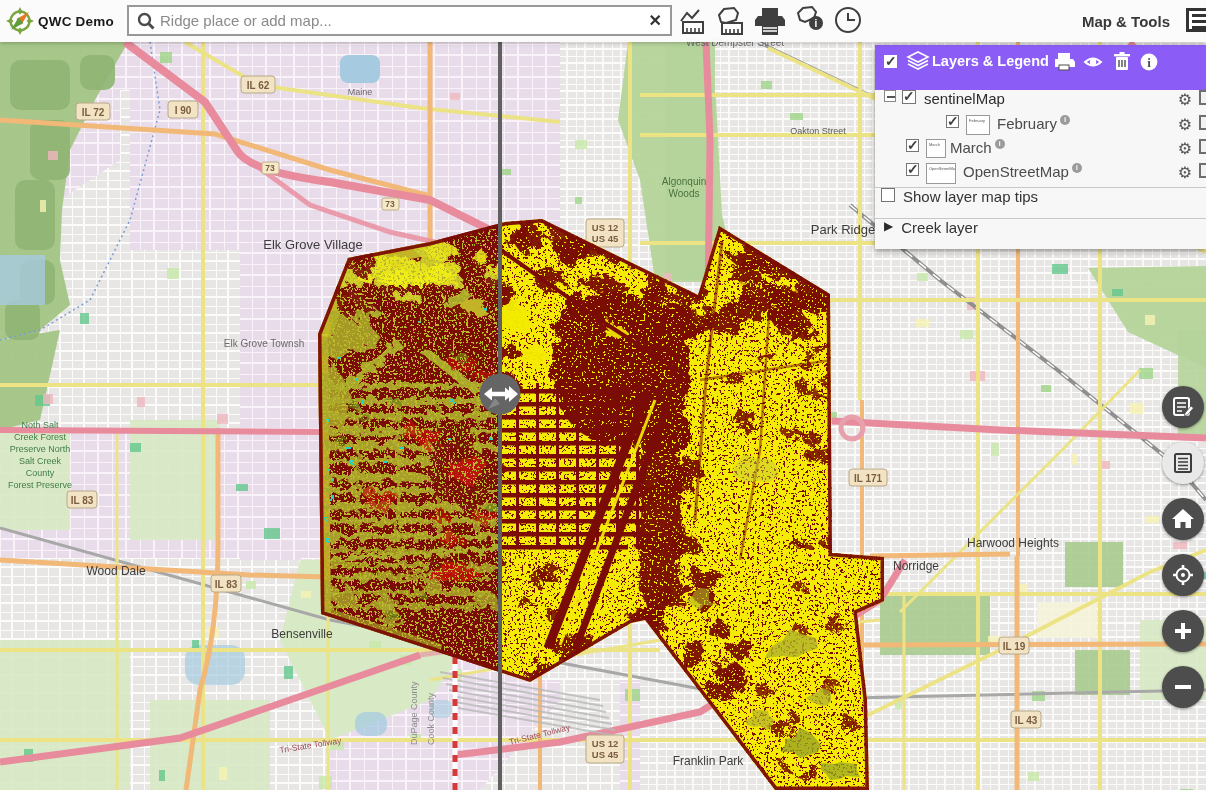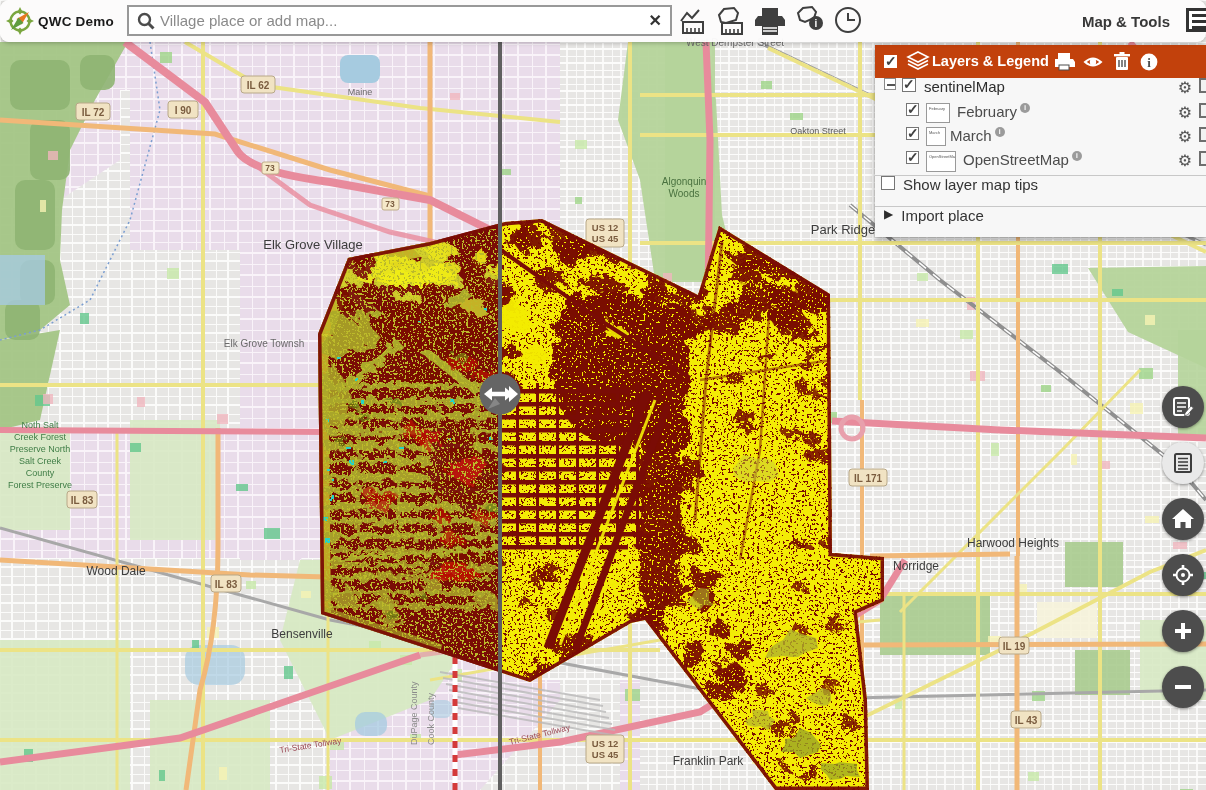--- a/index.html
+++ b/index.html
@@ -1,28 +1,28 @@
 <!DOCTYPE html>
 <html><head><meta charset="utf-8">
 <style>
 * { margin:0; padding:0; box-sizing:border-box; }
 html,body { width:1206px; height:790px; overflow:hidden; font-family:"Liberation Sans",sans-serif; }
 #app { position:relative; width:1206px; height:790px; background:#e9e8e6; }
 #topbar { position:absolute; top:0; left:0; width:100%; height:42px; background:rgba(252,251,251,0.97);
-  box-shadow:0 1px 4px rgba(0,0,0,0.25); z-index:20;border-radius:9px; }
+  box-shadow:0 1px 4px rgba(0,0,0,0.25); z-index:20; }
 #logo-text { position:absolute; left:38px; top:14px; font-size:13.5px; font-weight:bold; color:#1a1a1a; letter-spacing:0.2px; }
 #search { position:absolute; left:127px; top:5px; width:545px; height:31px; background:#fff; border:2px solid #989898; }
 #search .ph { position:absolute; left:31px; top:5px; font-size:15px; color:#8a8a8a; }
 #search .x { position:absolute; right:8px; top:4px; font-size:16px; color:#333; font-weight:bold; }
 #maptools { position:absolute; right:36px; top:13px; font-size:15px; font-weight:bold; color:#383838; }
 #burger { position:absolute; right:-8px; top:8px; width:28px; height:24px; border:3px solid #333; background:#fff; }
 #burger div { height:3px; background:#333; margin:3px 3px 0 3px; }
 #panel { position:absolute; left:875px; top:45px; width:331px; z-index:15; background:#f7f7f7;
   box-shadow:0 2px 6px rgba(0,0,0,0.4); font-size:15px; color:#333; }
-#phead { height:33px; background:#c2410c; color:#fff; font-weight:bold; position:relative; white-space:nowrap; }
+#phead { height:45px; background:#8b5cf6; color:#fff; font-weight:bold; position:relative; white-space:nowrap; }
 .prow { display:flex; align-items:flex-start; position:relative; }
 .cb { width:13px; height:13px; border:1px solid #757575; background:#fff; display:inline-block; position:relative; flex:none; }
 .cb.chk:before { content:"\2713"; position:absolute; left:0px; top:-3px; font-size:14px; color:#424242; font-weight:bold; }
 .sep { border-top:1px solid #c8c8c8; }
 .gear { position:absolute; right:14px; color:#555; font-size:16px; }
 .sliver { position:absolute; right:-2px; width:9px; height:15px; background:#f2f2f2; border:2px solid #6e6e6e; }
 .fab { position:absolute; left:1162px; width:42px; height:42px; border-radius:50%; background:#4d4d4d; z-index:10;
    color:#fff; text-align:center; box-shadow:0 1px 3px rgba(0,0,0,0.4); }
 .thumb { border:1px solid #999; background:#fff; color:#555; overflow:hidden; flex:none; position:relative; }
 .info { display:inline-block; width:10px; height:10px; border-radius:50%; background:#9b9b9b; color:#f4f4f4;
@@ -661,21 +661,21 @@
     <path d="M31 17 L26 14.5 L23.5 17 L26 19.5 Z" fill="#7aa63f"></path>
     <path d="M26 8 L13.5 15 L18.5 20.5 Z" fill="#e87722"></path>
     <path d="M8 26 L20.5 19 L15.5 13.5 Z" fill="#5f9c3f"></path>
   </svg>
   <div id="logo-text">QWC Demo</div>
   <div id="search">
     <svg width="20" height="20" style="position:absolute;left:7px;top:4px" viewBox="0 0 20 20">
       <circle cx="8.5" cy="8.5" r="5.5" fill="none" stroke="#4c4c4c" stroke-width="2.4"></circle>
       <path d="M12.5 12.5 L17.5 17.5" stroke="#4c4c4c" stroke-width="3"></path>
     </svg>
-    <div class="ph">Village place or add map...</div>
+    <div class="ph">Ridge place or add map...</div>
     <div class="x">✕</div>
   </div>
   <svg width="200" height="34" viewBox="0 0 200 34" style="position:absolute;left:676px;top:4px" fill="none" stroke="#3f3f3f" stroke-width="2">
     <path d="M5 17 L11 9 L16 14 L23 6"></path>
     <rect x="7" y="18" width="20" height="11"></rect>
     <path d="M11 24 V29 M15 24 V29 M19 24 V29 M23 24 V29" stroke-width="1.6"></path>
     <path d="M45 18 L43 11 L48 5 L58 4 L62 9 L60 16 L50 19 Z"></path>
     <rect x="46" y="19" width="20" height="11"></rect>
     <path d="M50 25 V30 M54 25 V30 M58 25 V30 M62 25 V30" stroke-width="1.6"></path>
     <g fill="#3f3f3f" stroke="none">
@@ -730,21 +730,21 @@
   </div>
   <div class="prow" style="height:25px;">
     <span style="margin-left:9px;width:12px;height:12px;border:1px solid #8a8a8a;background:#fff;flex:none;position:relative;">
           <span style="position:absolute;left:2px;top:4.5px;width:8px;height:2px;background:#555"></span>
         </span>
     <span class="cb chk" style="margin-left:6px;width:14px;height:14px;"></span>
     <span style="margin-left:8px;color:#2d2d2d;">sentinelMap</span>
     <span class="gear">⚙</span>
         <span class="sliver"></span>
   </div>
-  <div class="prow" style="height:24px;">
+  <div class="prow" style="height:24px;padding-left:40px;">
     <span class="cb chk" style="margin-left:31px;"></span>
     <span class="thumb" style="margin-left:7px;width:24px;height:20px;font-size:4px;">
           <span style="position:absolute;left:2px;top:2px;">February</span>
         </span>
     <span style="margin-left:7px;color:#4c4c4c;">February</span>
         <span class="info">i</span>
     <span class="gear">⚙</span>
         <span class="sliver"></span>
   </div>
   <div class="prow" style="height:24px;">
@@ -766,21 +766,21 @@
         <span class="info">i</span>
     <span class="gear">⚙</span>
         <span class="sliver"></span>
   </div>
   <div class="prow sep" style="height:31px;">
     <span class="cb" style="margin-left:6px;width:14px;height:14px;"></span>
     <span style="margin-left:8px;">Show layer map tips</span>
   </div>
   <div class="prow sep" style="height:31px;">
     <span style="margin-left:9px;color:#2d2d2d;font-size:12px;">▶</span>
-    <span style="margin-left:8px;">Import place</span>
+    <span style="margin-left:8px;">Creek layer</span>
   </div>
 </div>
 <div class="fab" style="top:386px;"><svg width="42" height="42" viewBox="0 0 42 42">
         <rect x="12" y="12" width="15" height="17" rx="2" fill="none" stroke="#fff" stroke-width="2"></rect>
         <path d="M15 17 h9 M15 21 h9 M15 25 h5" stroke="#fff" stroke-width="1.6"></path>
         <path d="M23 27 L29 20 L31.5 22 L25.5 29 L22.5 29.6 Z" fill="#fff" stroke="#4d4d4d" stroke-width="0.8"></path>
       </svg></div>
 <div class="fab" style="top:442px;background:#e9e9e9;"><svg width="42" height="42" viewBox="0 0 42 42">
         <rect x="13" y="12" width="16" height="18" rx="1.5" fill="none" stroke="#3d3d3d" stroke-width="2"></rect>
         <path d="M16 16.5 h10 M16 20 h10 M16 23.5 h10 M16 27 h10" stroke="#3d3d3d" stroke-width="1.7"></path>

